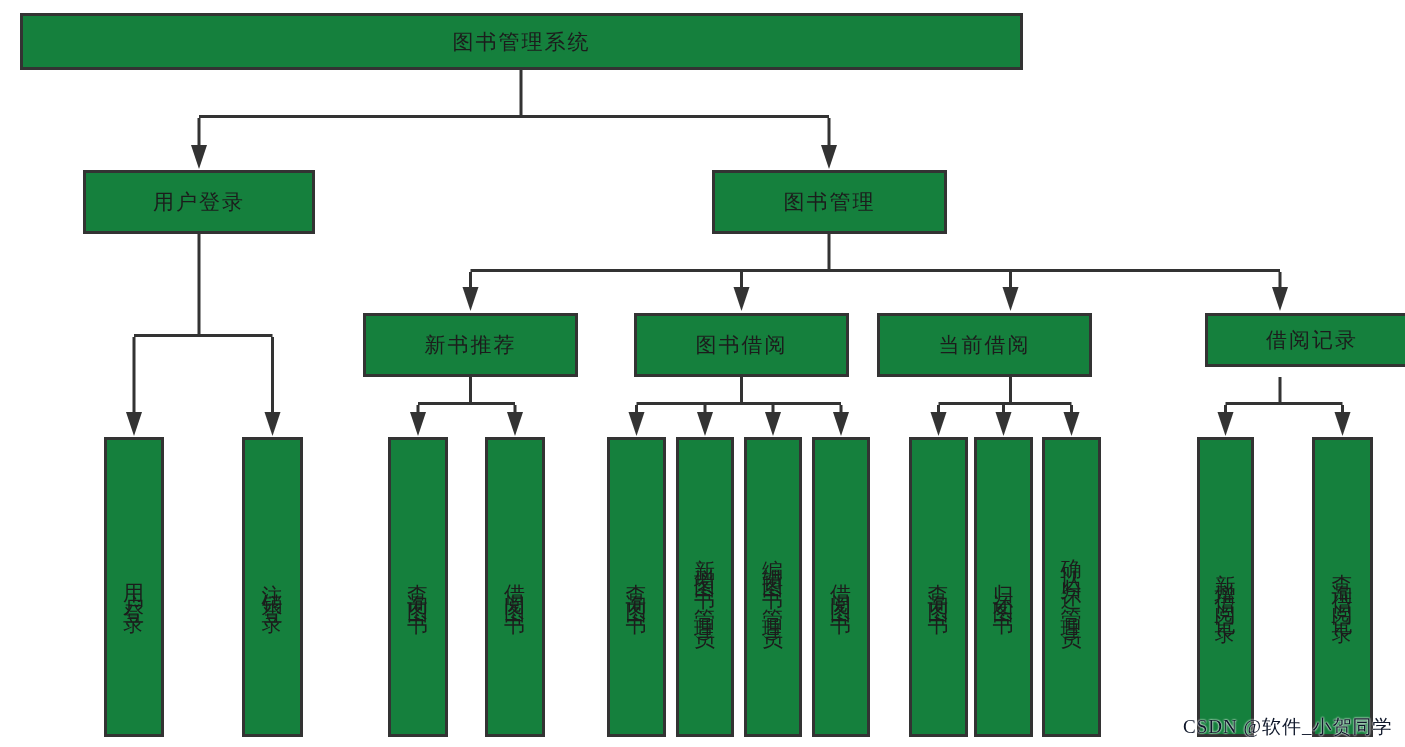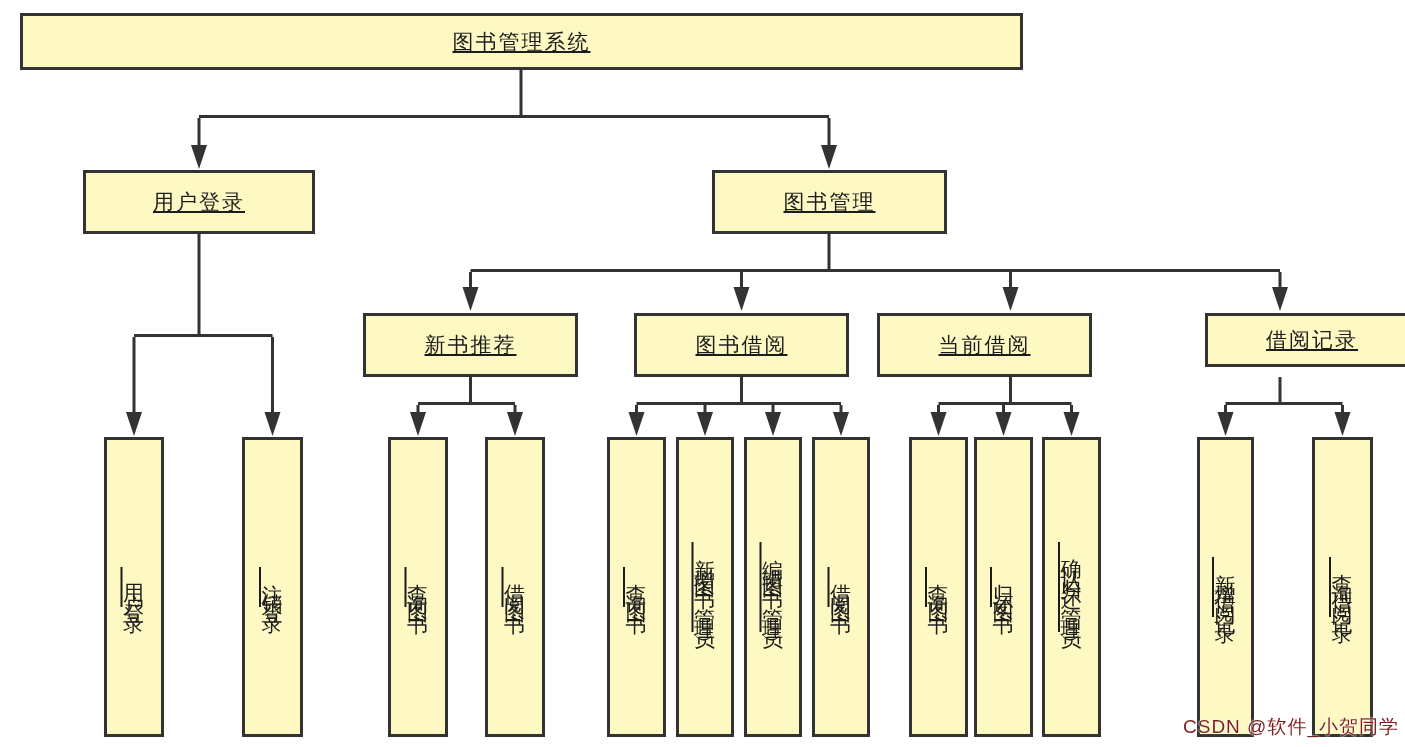--- a/index.html
+++ b/index.html
@@ -18,49 +18,49 @@
   .connectors {
     position: absolute;
     left: 0;
     top: 0;
     z-index: 1;
   }
   .node {
     position: absolute;
     box-sizing: border-box;
     border: 3px solid #333333;
-    background: #fef9c3;
+    background: #15803d;
     color: #1c1c1c;
     display: flex;
     align-items: center;
     justify-content: center;
     font-size: 21px;
     letter-spacing: 2px;
     text-align: center;
     z-index: 2;
     white-space: nowrap;
-    text-decoration: underline;
   }
   .node.v {
     writing-mode: vertical-rl;
     text-orientation: mixed;
     letter-spacing: 10px;
     white-space: normal;
     line-height: 1;
   }
   .watermark {
     position: absolute;
     left: 1183px;
     top: 714px;
     font-size: 19px;
     letter-spacing: 1px;
-    color: #7f1d1d;
+    color: #0f172a;
     z-index: 5;
     text-shadow: 0 0 2px #ffffff, 0 0 2px #ffffff;
     white-space: nowrap;
+    font-family: Liberation Serif, serif;
   }
 </style>
 </head>
 <body>
 
 <div class="canvas">
 
   <svg class="connectors" width="1405" height="747" viewBox="0 0 1405 747">
     <g stroke="#333333" stroke-width="3" fill="none">
 

